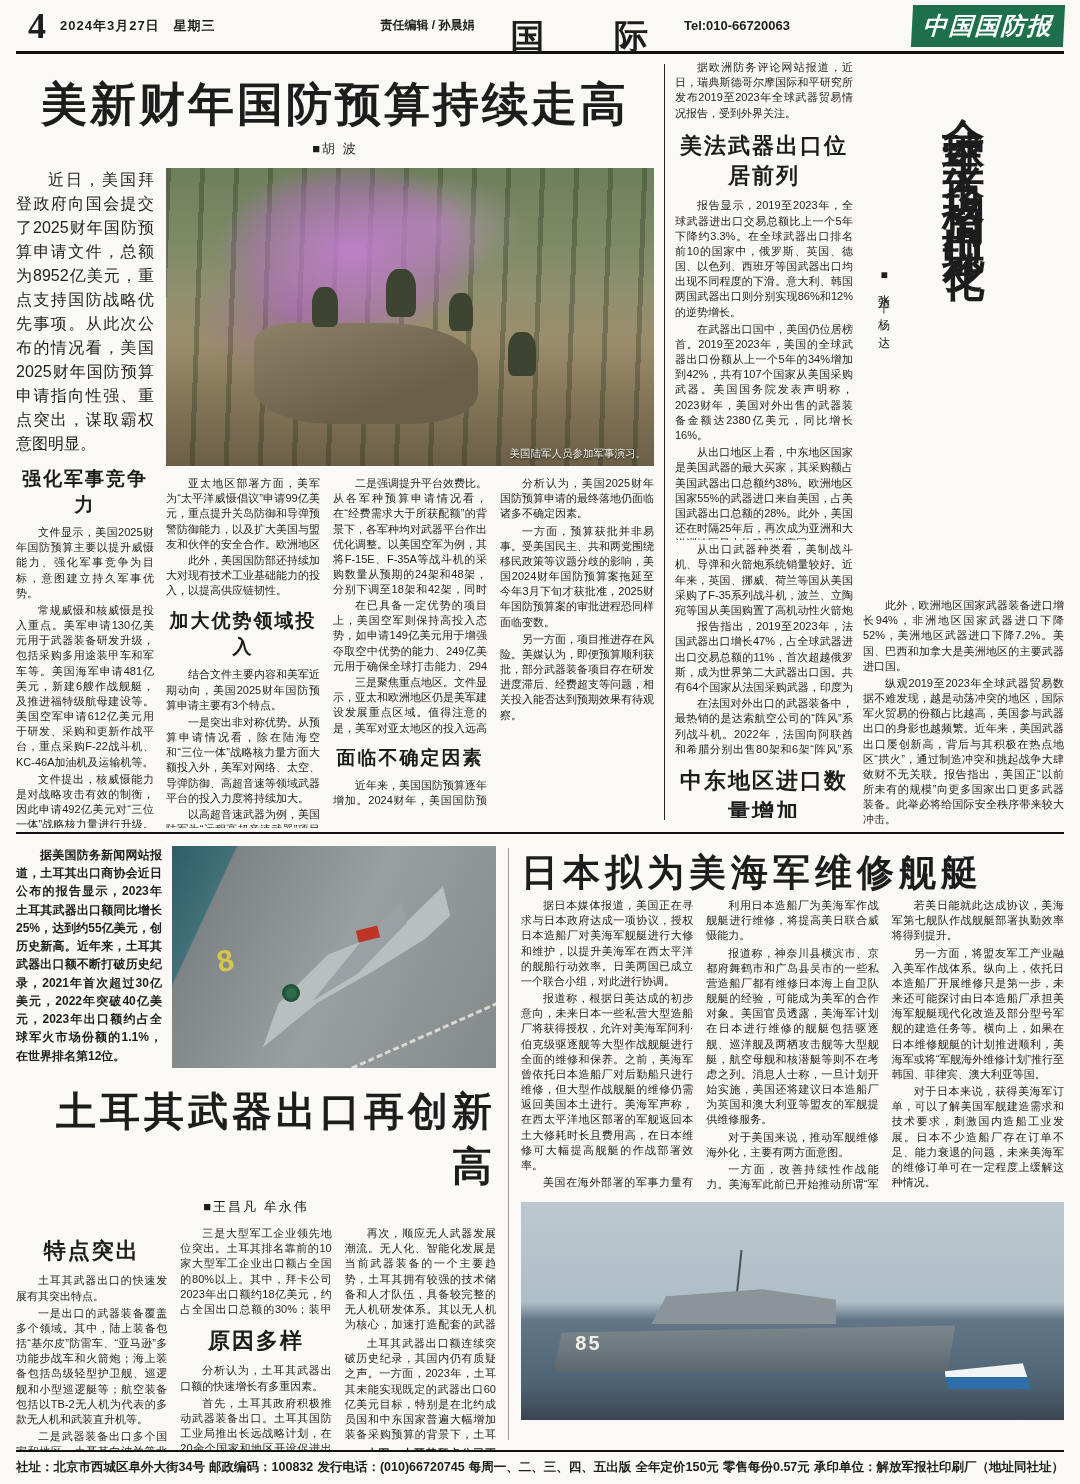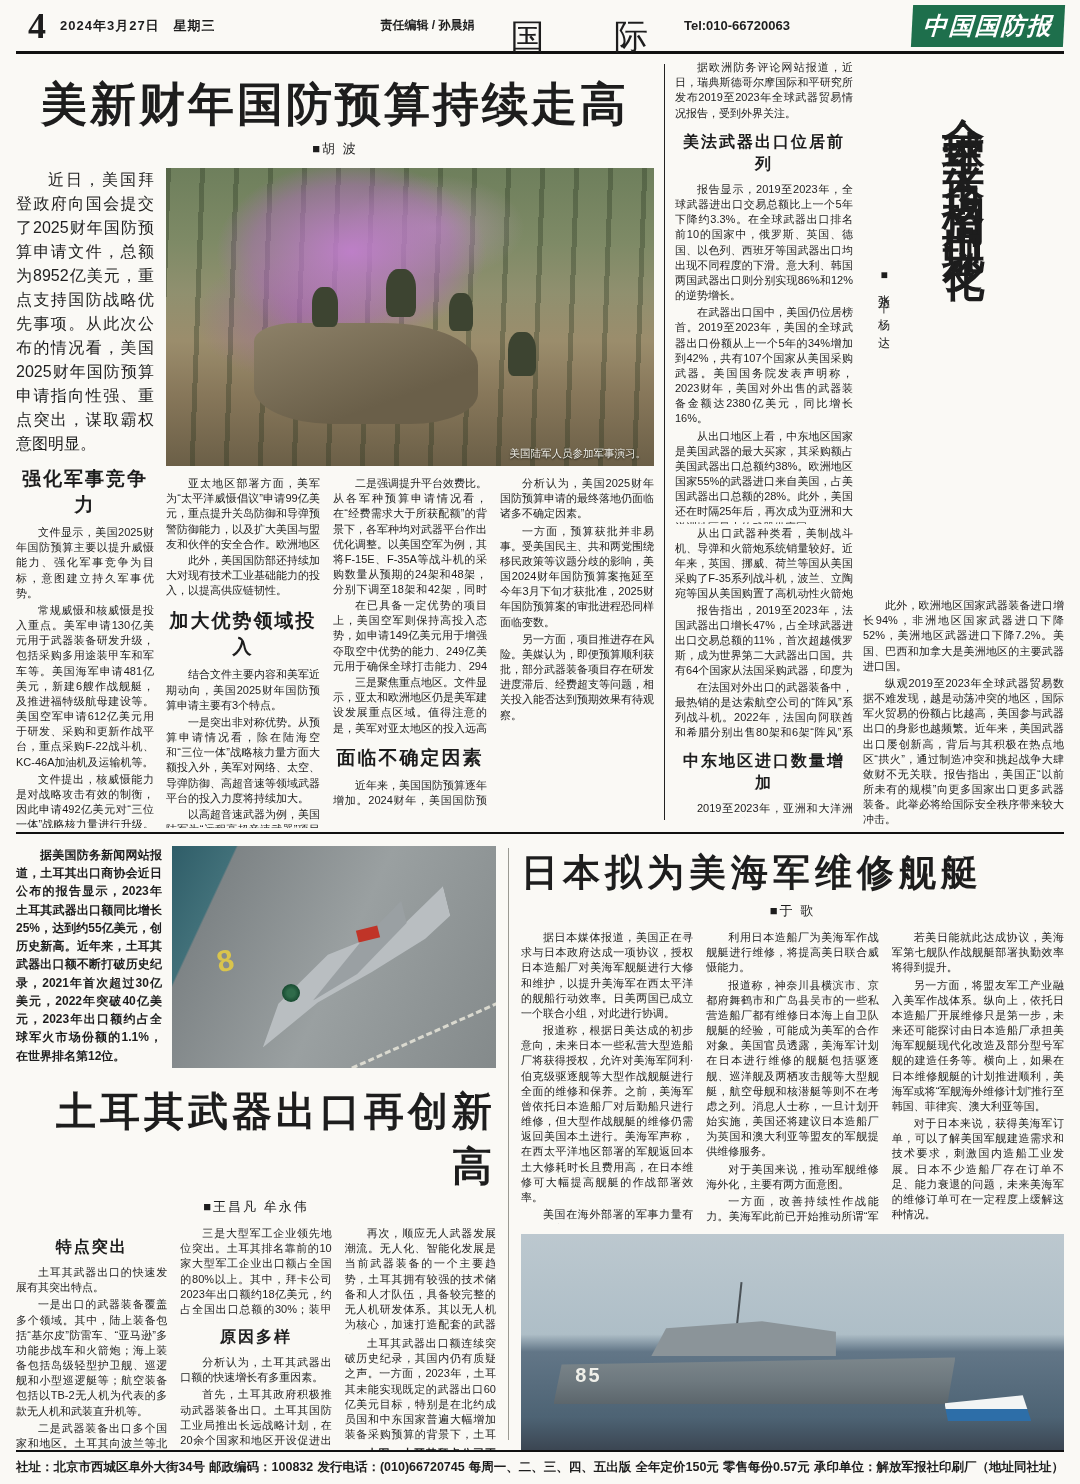--- a/index.html
+++ b/index.html
@@ -8,31 +8,31 @@
     height:1484px; background:#faf9f5; color:#1d1d1d;
     font-family:"Liberation Sans", sans-serif; overflow:hidden;
   }
   .page { width:1080px; height:1484px; padding:0 16px; position:relative; }
 
   
   .hdr { height:54px; display:flex; align-items:center; border-bottom:3px solid #111; position:relative; }
   .hdr-page { font:700 36px "Liberation Serif", serif; padding:0 14px 0 12px; }
   .hdr-date { font-size:13px; font-weight:700; letter-spacing:1px; }
   .hdr-editor { font-size:12px; font-weight:700; margin-left:165px; }
-  .hdr-section { font-size:34px; font-weight:400; letter-spacing:30px; margin-left:36px; white-space:nowrap;margin-top:23px; }
+  .hdr-section { font-size:34px; font-weight:700; letter-spacing:30px; margin-left:36px; white-space:nowrap;margin-top:23px; }
   .hdr-tel { font-size:13px; font-weight:700; margin-left:6px; }
   .masthead { position:absolute; right:0; top:5px; width:152px; height:42px; background:#1e6f4c;
     color:#fff; display:flex; align-items:center; justify-content:center;
     font:italic 800 24px "Liberation Serif", serif; letter-spacing:2px; transform:skewX(-3deg); }
 
   
   .coltext { font-size:11px; line-height:1.38; text-align:justify; overflow:hidden; }
   .coltext p { text-indent:2em; margin-bottom:2px; overflow:hidden; }
   .sec-head { font-size:19px; font-weight:900; text-align:center; margin:10px 0 7px; letter-spacing:2px; }
-  .sec-head.small { font-size:16px; }
+  .sec-head.small { font-size:22px; }
   .byline { text-align:center; font-size:13px; margin:4px 0 10px; letter-spacing:2px; }
 
   
   .top { display:flex; height:774px; overflow:hidden; padding-top:6px; }
   .a1 { width:648px; padding-right:10px; }
   .a1-head { font-size:46px; font-weight:900; text-align:center; letter-spacing:3px; margin-top:14px; }
   .a1-body { display:flex; gap:12px; }
   .a1-left { width:138px; flex:none; }
   .a1-intro { font-size:16px; line-height:1.5; text-align:justify; text-indent:2em; }
   .a1-colA { height:428px; }
@@ -243,21 +243,20 @@
           <p style="max-height:108px">土耳其武器出口额连续突破历史纪录，其国内仍有质疑之声。一方面，2023年，土耳其未能实现既定的武器出口60亿美元目标，特别是在北约成员国和中东国家普遍大幅增加装备采购预算的背景下，土耳其没能抢占更多市场，错过跨越式发展良机。另一方面，土耳其为实现国防工业自主化建设目标，在武器装备生产中大范围采用本土新研配件，可靠性有待检验。</p>
           <p class="note-cap">上图：土耳其拜卡公司正在研发的“红苹果”无人战斗机。</p>
         </div>
       </div>
     </section>
 
     <div class="vdiv2"></div>
 
     <section class="a4">
       <h1 class="a4-head">日本拟为美海军维修舰艇</h1>
-      <div class="byline">■于  歌</div>
       <div class="a4-cols">
         <div class="coltext">
           <p>据日本媒体报道，美国正在寻求与日本政府达成一项协议，授权日本造船厂对美海军舰艇进行大修和维护，以提升美海军在西太平洋的舰船行动效率。日美两国已成立一个联合小组，对此进行协调。</p>
           <p>报道称，根据日美达成的初步意向，未来日本一些私营大型造船厂将获得授权，允许对美海军阿利·伯克级驱逐舰等大型作战舰艇进行全面的维修和保养。之前，美海军曾依托日本造船厂对后勤船只进行维修，但大型作战舰艇的维修仍需返回美国本土进行。美海军声称，在西太平洋地区部署的军舰返回本土大修耗时长且费用高，在日本维修可大幅提高舰艇的作战部署效率。</p>
           <p>美国在海外部署的军事力量有很大一部分集中在日本及其周边地区。美海军第七舰队的母港就位于日本横须贺基地，其下辖的舰艇中，有20余艘常驻日本。美国驻日本大使伊曼纽尔宣称，</p>
         </div>
         <div class="coltext">
           <p>利用日本造船厂为美海军作战舰艇进行维修，将提高美日联合威慑能力。</p>
           <p style="max-height:200px">报道称，神奈川县横滨市、京都府舞鹤市和广岛县吴市的一些私营造船厂都有维修日本海上自卫队舰艇的经验，可能成为美军的合作对象。美国官员透露，美海军计划在日本进行维修的舰艇包括驱逐舰、巡洋舰及两栖攻击舰等大型舰艇，航空母舰和核潜艇等则不在考虑之列。消息人士称，一旦计划开始实施，美国还将建议日本造船厂为英国和澳大利亚等盟友的军舰提供维修服务。</p>
           <p>对于美国来说，推动军舰维修海外化，主要有两方面意图。</p>

